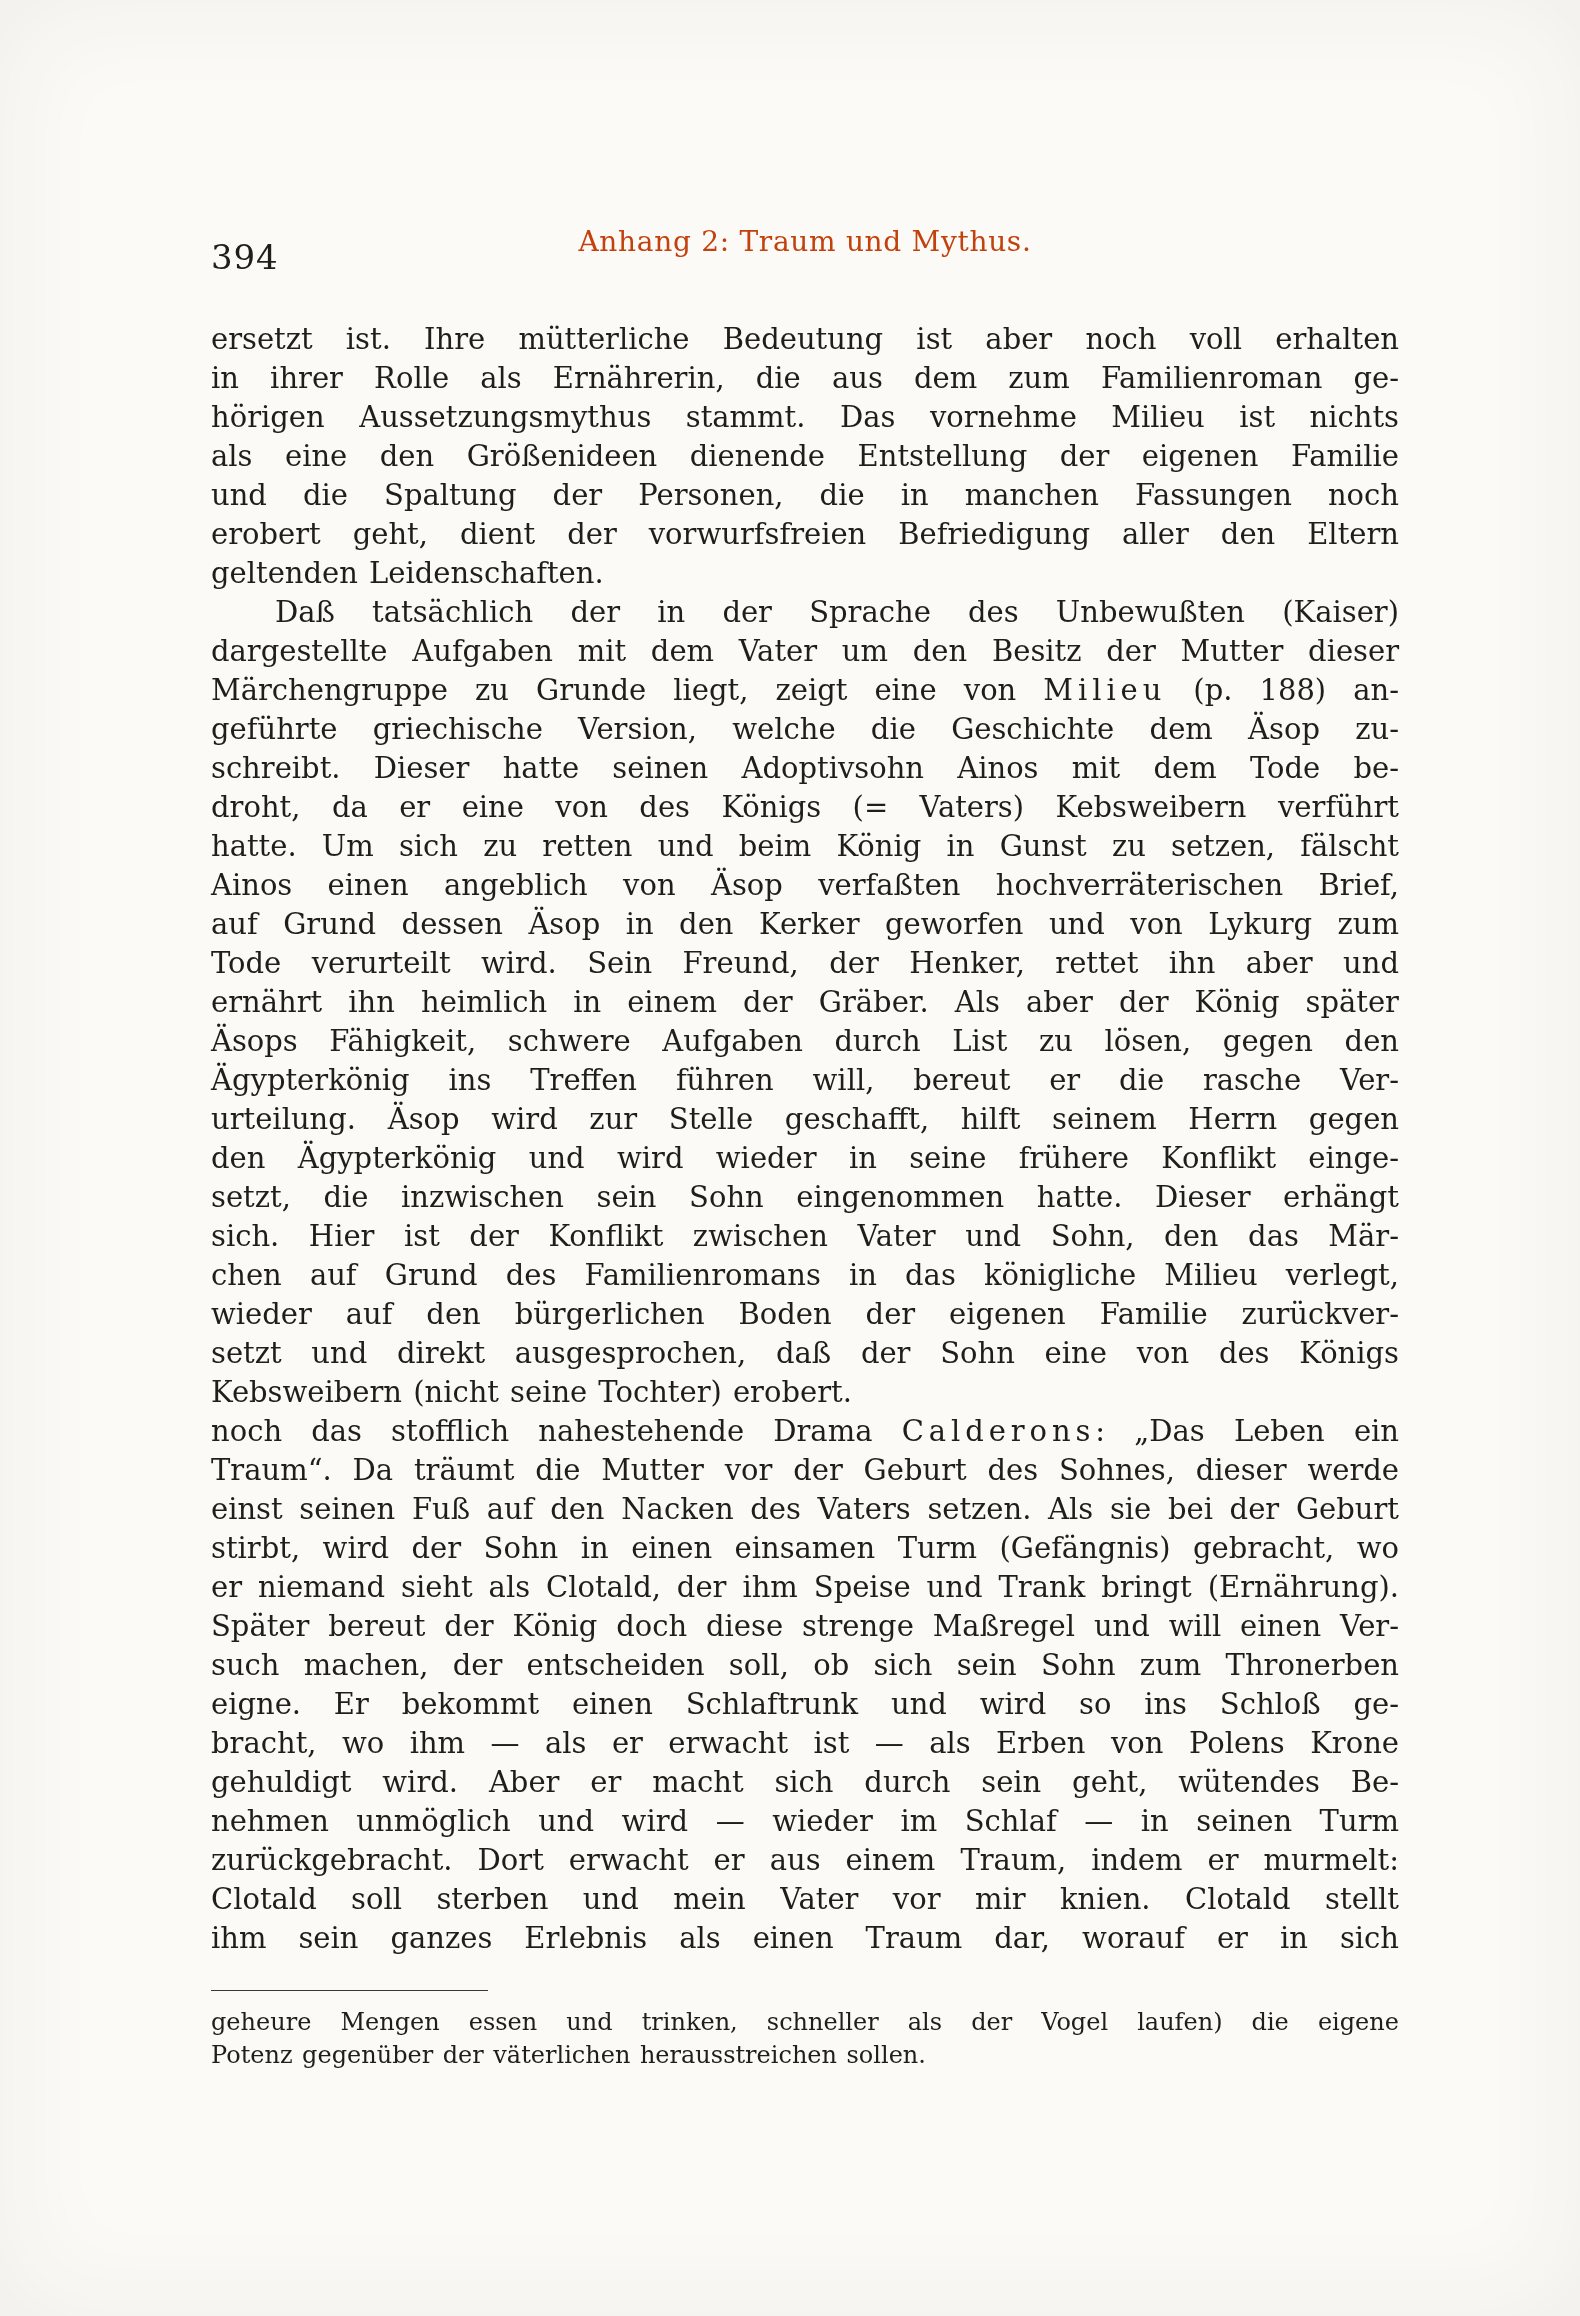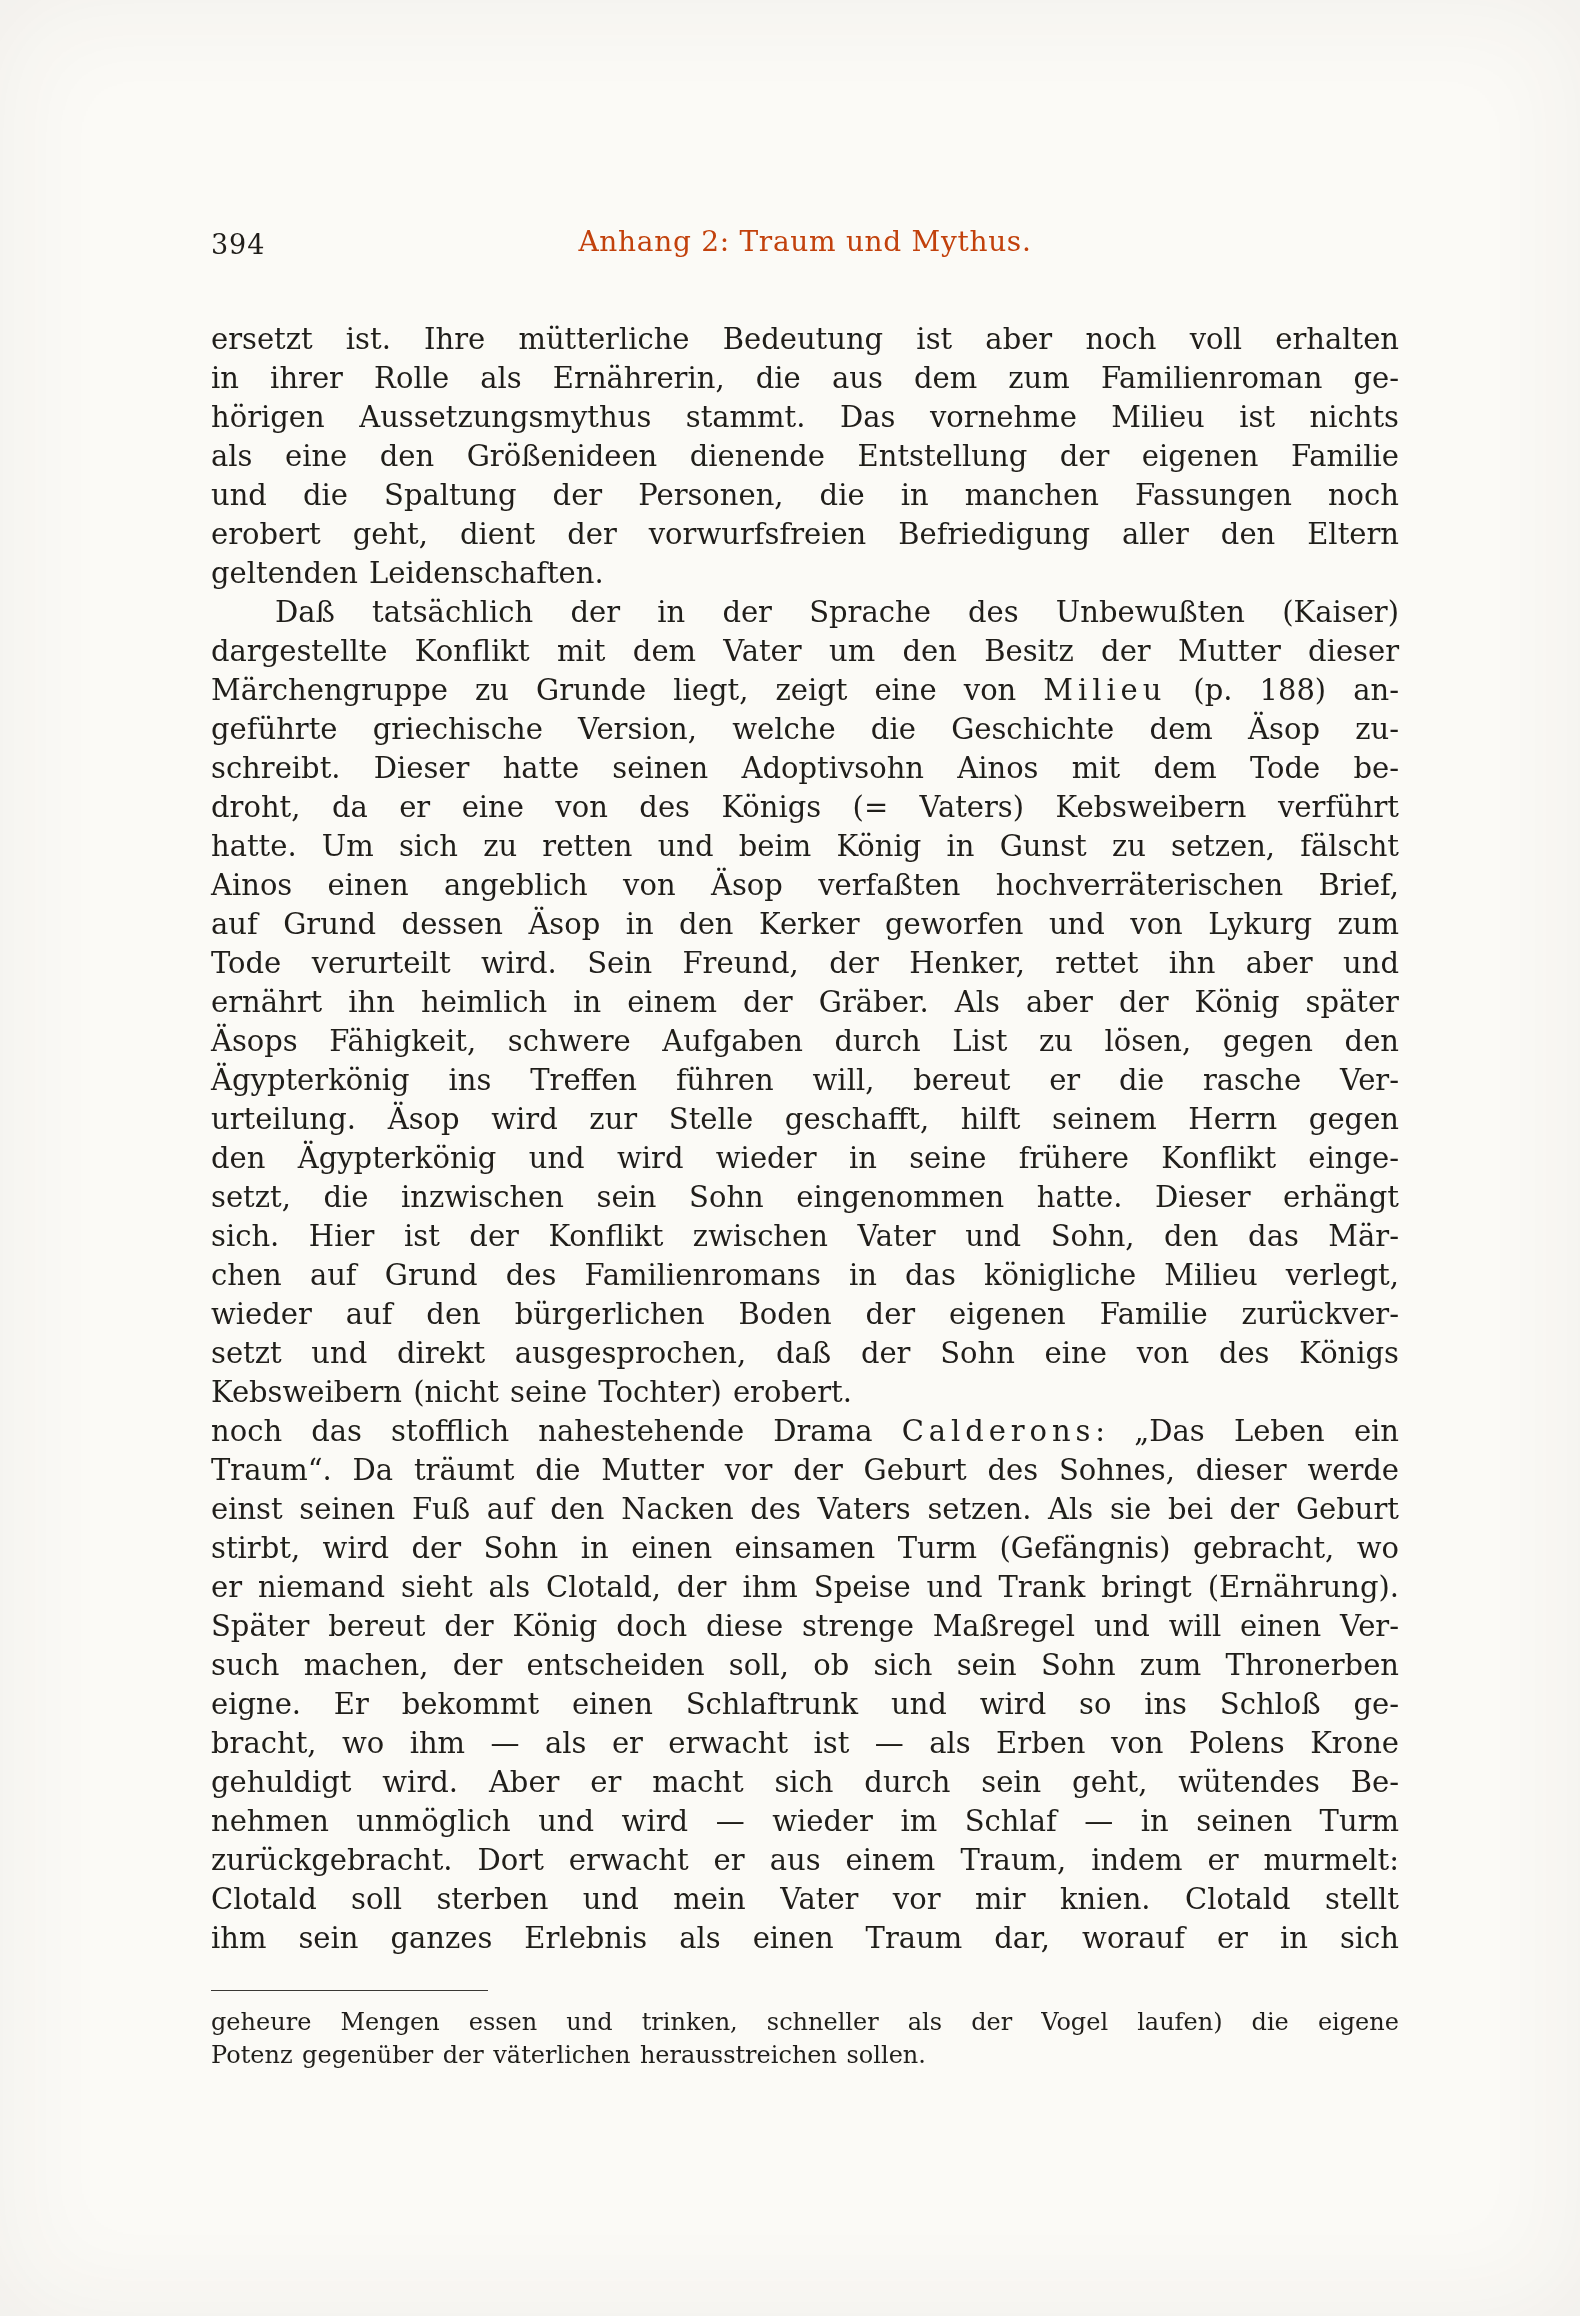--- a/index.html
+++ b/index.html
@@ -25,22 +25,22 @@
     width: 1188px;
   }
   .header {
     position: relative;
     height: 41px;
     margin-bottom: 54px;
   }
   .pagenum {
     position: absolute;
     left: 0;
-    top: 4px;
-    font-size: 27px;
+    top: 12px;
+    font-size: 34px;
     letter-spacing: 0.9px;
   }
   .running-title {
     display: block;
     text-align: center;
     font-size: 28px;
     letter-spacing: 0.7px;
     color: #c2410c;
   }
   .body-text {
@@ -85,21 +85,21 @@
           <div class="line"><span>ersetzt ist. Ihre mütterliche Bedeutung ist aber noch voll erhalten</span></div>
           <div class="line"><span>in ihrer Rolle als Ernährerin, die aus dem zum Familienroman ge-</span></div>
           <div class="line"><span>hörigen Aussetzungsmythus stammt. Das vornehme Milieu ist nichts</span></div>
           <div class="line"><span>als eine den Größenideen dienende Entstellung der eigenen Familie</span></div>
           <div class="line"><span>und die Spaltung der Personen, die in manchen Fassungen noch</span></div>
           <div class="line"><span>erobert geht, dient der vorwurfsfreien Befriedigung aller den Eltern</span></div>
           <div class="line no-justify"><span>geltenden Leidenschaften.</span></div>
         </div>
         <div class="paragraph">
           <div class="line indent"><span>Daß tatsächlich der in der Sprache des Unbewußten (Kaiser)</span></div>
-          <div class="line"><span>dargestellte Konflikt mit dem Vater um den Besitz der Mutter dieser</span></div>
+          <div class="line"><span>dargestellte Aufgaben mit dem Vater um den Besitz der Mutter dieser</span></div>
           <div class="line"><span>Märchengruppe zu Grunde liegt, zeigt eine von </span><span class="spaced">Milieu</span><span> (p. 188) an-</span></div>
           <div class="line"><span>geführte griechische Version, welche die Geschichte dem Äsop zu-</span></div>
           <div class="line"><span>schreibt. Dieser hatte seinen Adoptivsohn Ainos mit dem Tode be-</span></div>
           <div class="line"><span>droht, da er eine von des Königs (= Vaters) Kebsweibern verführt</span></div>
           <div class="line"><span>hatte. Um sich zu retten und beim König in Gunst zu setzen, fälscht</span></div>
           <div class="line"><span>Ainos einen angeblich von Äsop verfaßten hochverräterischen Brief,</span></div>
           <div class="line"><span>auf Grund dessen Äsop in den Kerker geworfen und von Lykurg zum</span></div>
           <div class="line"><span>Tode verurteilt wird. Sein Freund, der Henker, rettet ihn aber und</span></div>
           <div class="line"><span>ernährt ihn heimlich in einem der Gräber. Als aber der König später</span></div>
           <div class="line"><span>Äsops Fähigkeit, schwere Aufgaben durch List zu lösen, gegen den</span></div>

